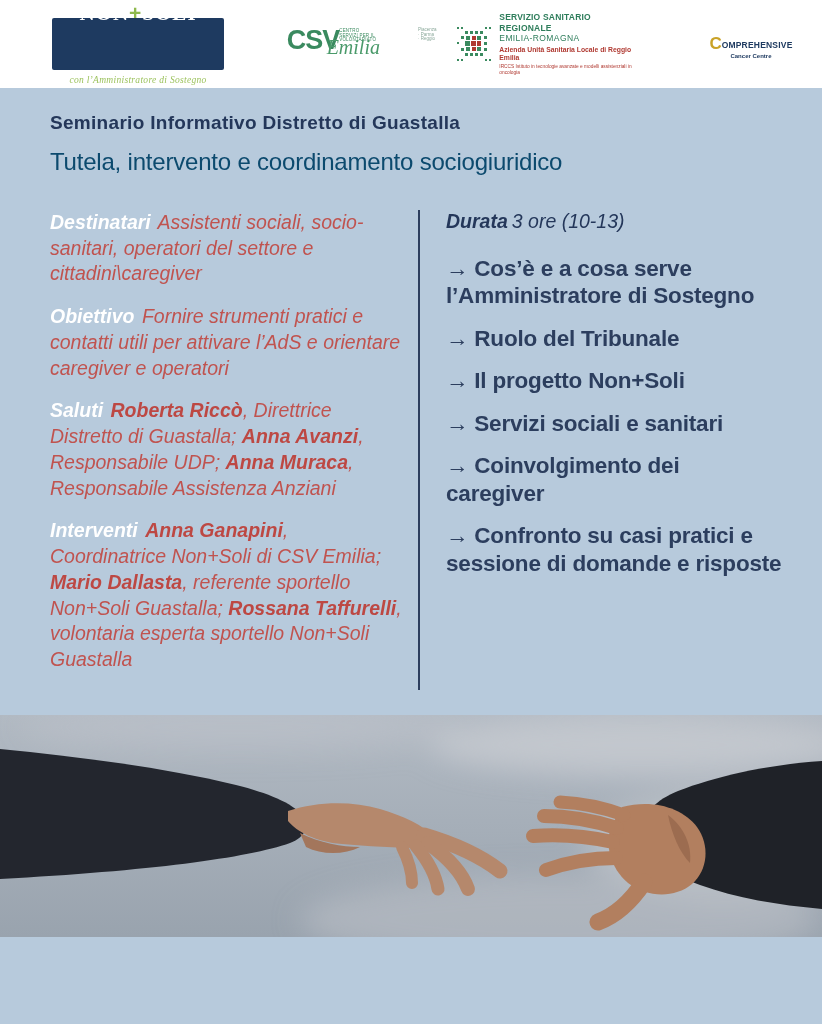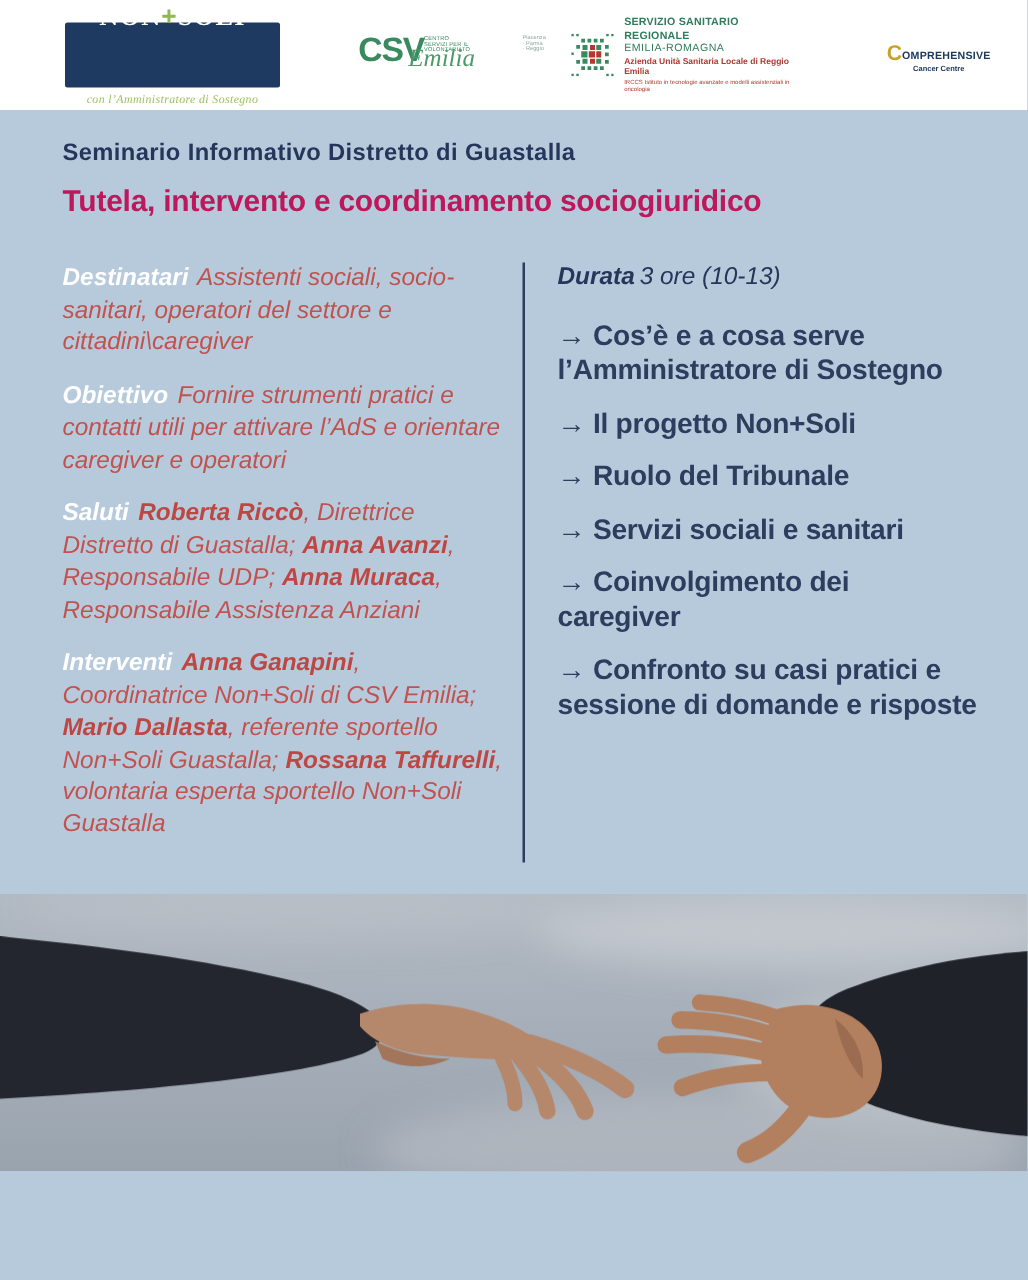--- a/index.html
+++ b/index.html
@@ -52,21 +52,21 @@
   .logo-core { width: 86px; text-align: center; line-height: 1.1; position: relative; }
   .logo-core .core-c { color: #c9a227; font-weight: bold; font-size: 17px; vertical-align: -1px; }
   .logo-core .core-main { font-size: 8.5px; font-weight: bold; color: #1e3a60; letter-spacing: .2px; }
   .logo-core .core-top { font-size: 5px; color: #e08a2e; font-weight: bold; letter-spacing: 1px; display:block; }
   .logo-core .core-sub { font-size: 6px; font-weight: bold; color: #1e3a60; display: block; }
 
   
   .blue { flex: 0 0 627px; background: #b7cadc; padding: 24px 40px 0 50px; }
   .kicker { color: #24375a; font-size: 19px; font-weight: 600; letter-spacing: .3px; }
   .title { margin-top: 12px; color: #ffffff; font-weight: 800; font-size: 55px; line-height: 1.06; letter-spacing: -1px; }
-  .subtitle { margin-top: 14px; color: #be185d; font-weight: 700; font-size: 24px; letter-spacing: -.2px; }
+  .subtitle { margin-top: 14px; color: #0c4a6e; font-weight: 400; font-size: 24px; letter-spacing: -.2px; }
 
   .columns { display: flex; margin-top: 34px; }
   .col-left { flex: 0 0 368px; padding-right: 14px; }
   .col-right { flex: 1; border-left: 2.5px solid #2c3e5e; padding-left: 26px; }
 
   .section { margin-bottom: 17px; font-style: italic; font-size: 19.5px; line-height: 1.32; color: #c0534f; }
   .section .label { color: #ffffff; font-weight: bold; padding-right: 2px; }
   .seg-b { font-weight: bold; color: #bd4843; }
 
   .durata { font-style: italic; font-size: 19.5px; color: #24375a; margin-bottom: 22px; }
@@ -178,22 +178,22 @@
           <span><span class="seg-b">Anna Ganapini</span><span>, Coordinatrice Non+Soli di CSV Emilia; </span><span class="seg-b">Mario Dallasta</span><span>, referente sportello Non+Soli Guastalla; </span><span class="seg-b">Rossana Taffurelli</span><span>, volontaria esperta sportello Non+Soli Guastalla</span></span>
         </div>
       </div>
 
       <div class="col-right">
         <div class="durata">
           <span class="label">Durata</span><span>3 ore (10-13)</span>
         </div>
         <ul class="agenda">
           <li><span class="arrow">→</span><span>Cos’è e a cosa serve l’Amministratore di Sostegno</span></li>
+          <li><span class="arrow">→</span><span>Ruolo del Tribunale</span></li>
           <li><span class="arrow">→</span><span>Il progetto Non+Soli</span></li>
-          <li><span class="arrow">→</span><span>Ruolo del Tribunale</span></li>
           <li><span class="arrow">→</span><span>Servizi sociali e sanitari</span></li>
           <li><span class="arrow">→</span><span>Coinvolgimento dei caregiver</span></li>
           <li><span class="arrow">→</span><span>Confronto su casi pratici e sessione di domande e risposte</span></li>
         </ul>
       </div>
     </div>
   </div>
 
   <div class="photo">
     <svg width="822" height="222" viewBox="0 0 822 222">

